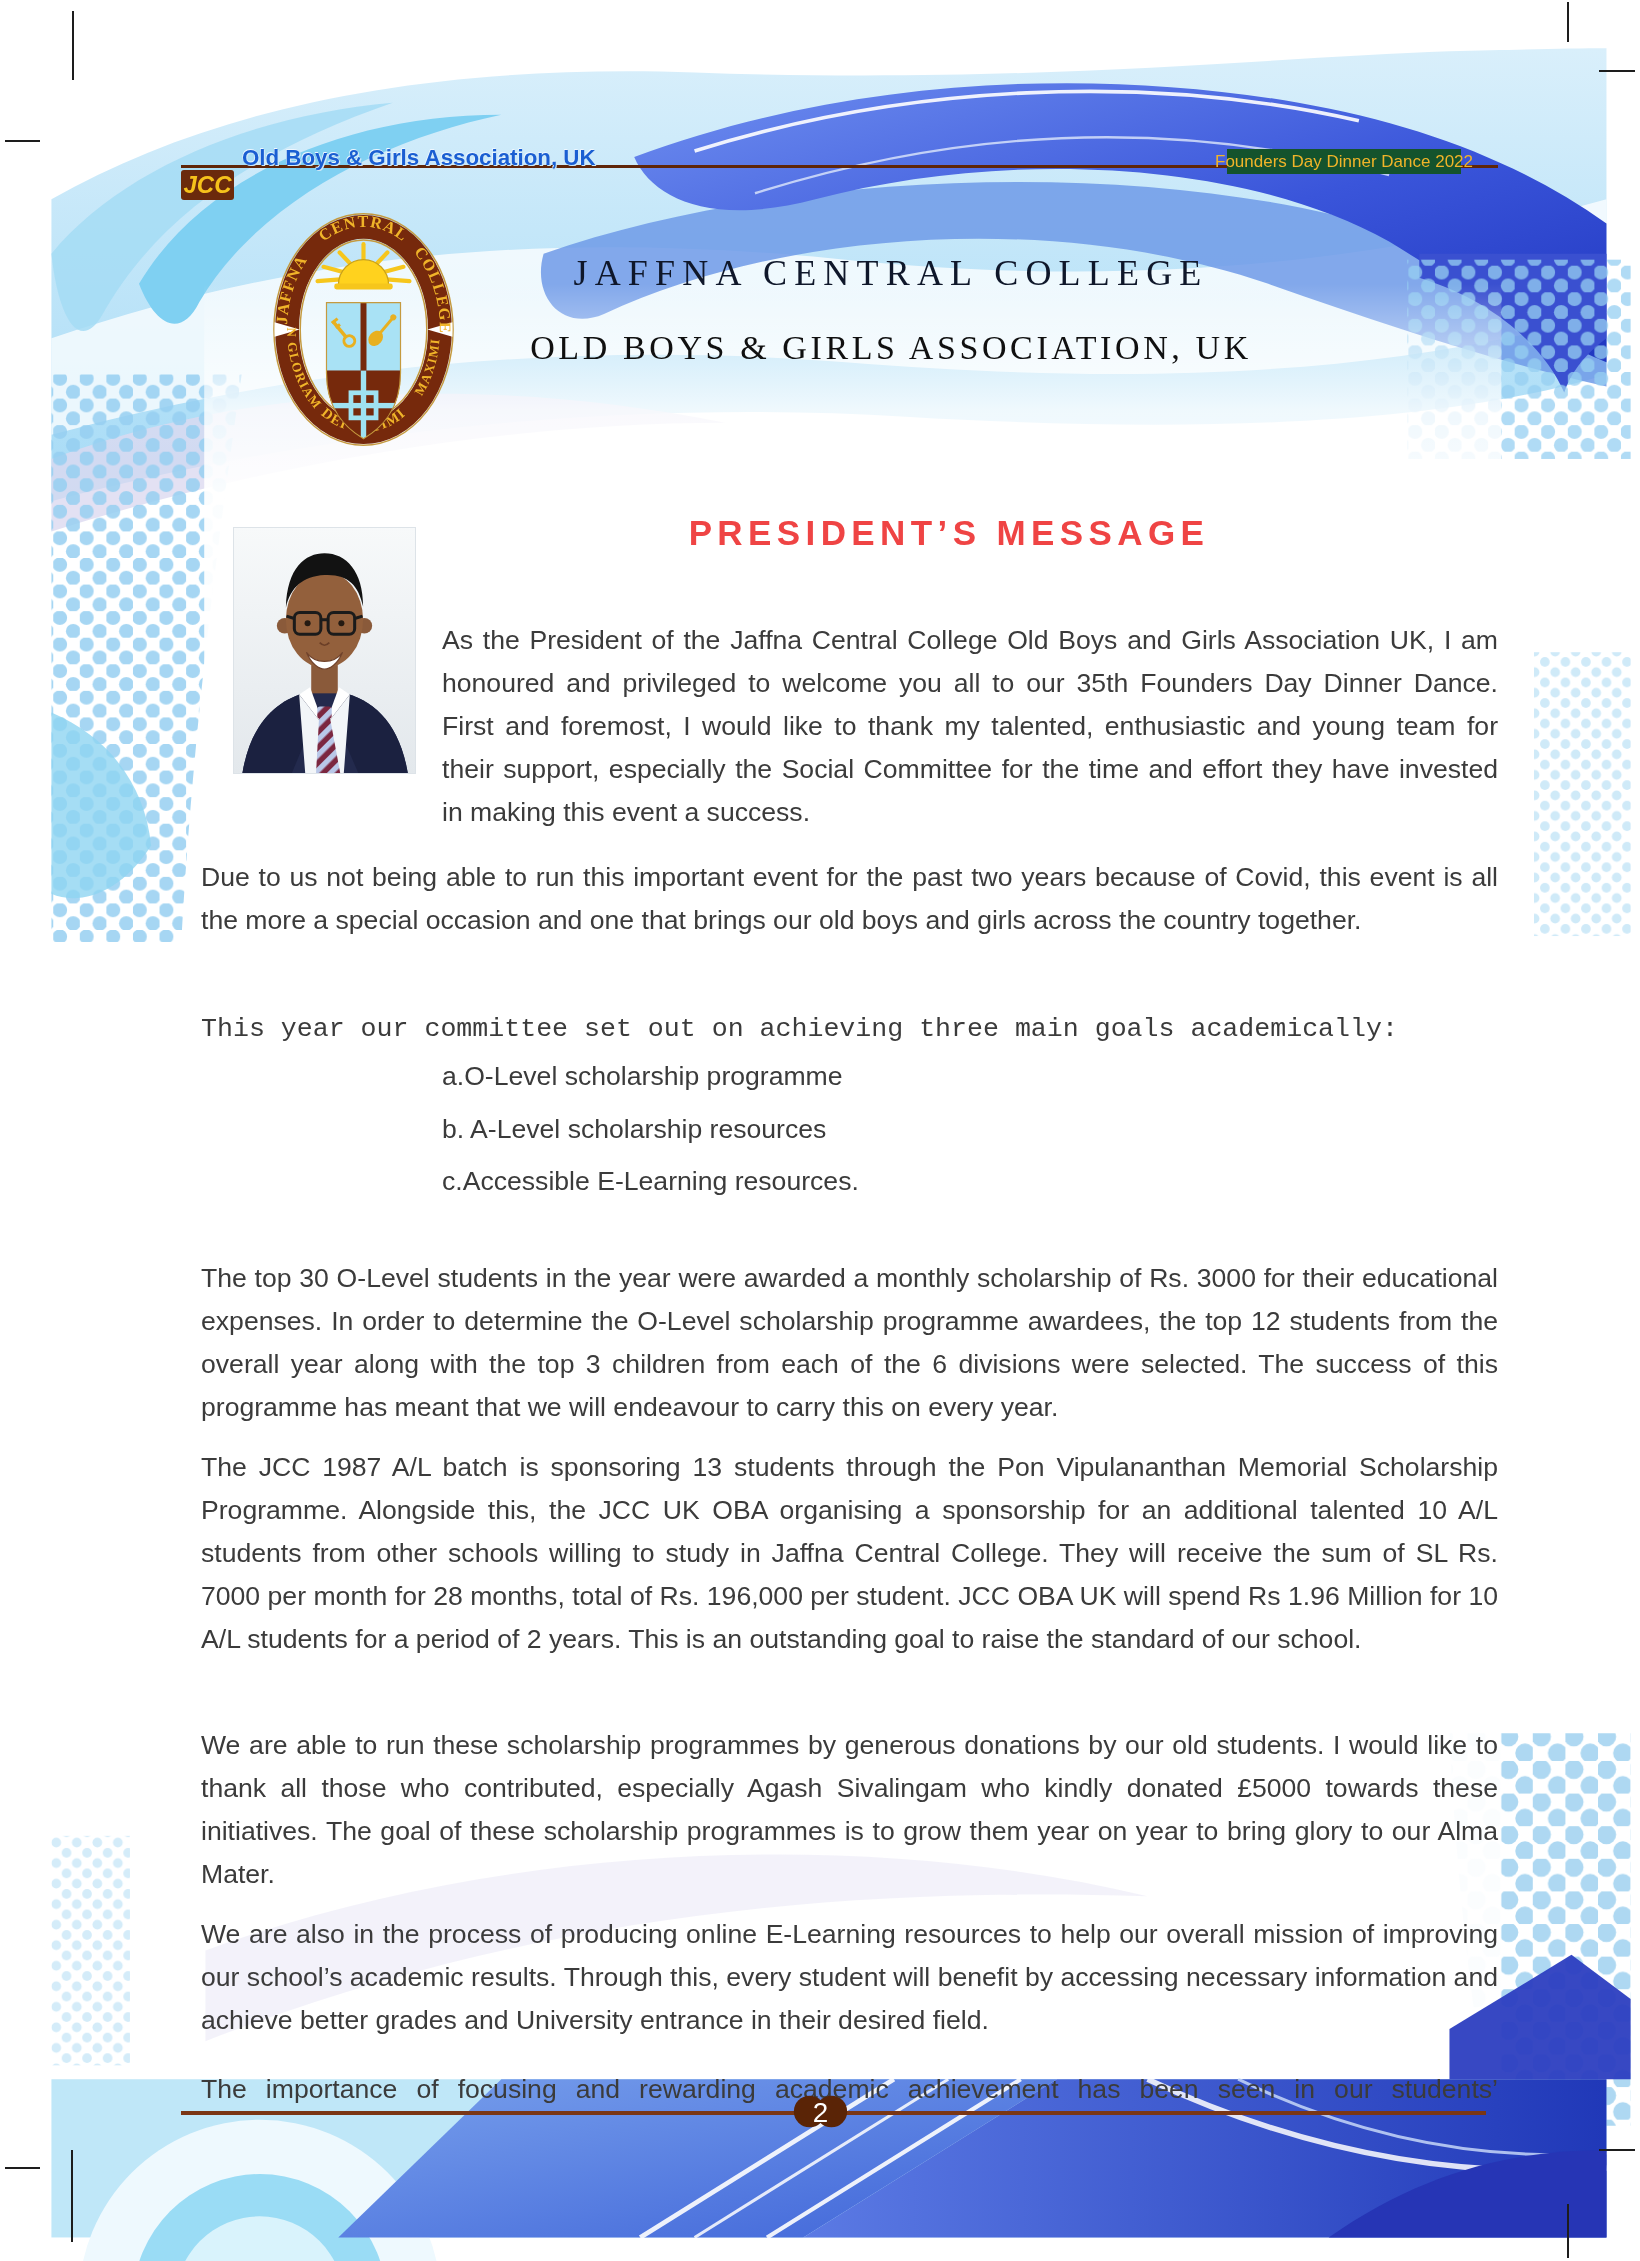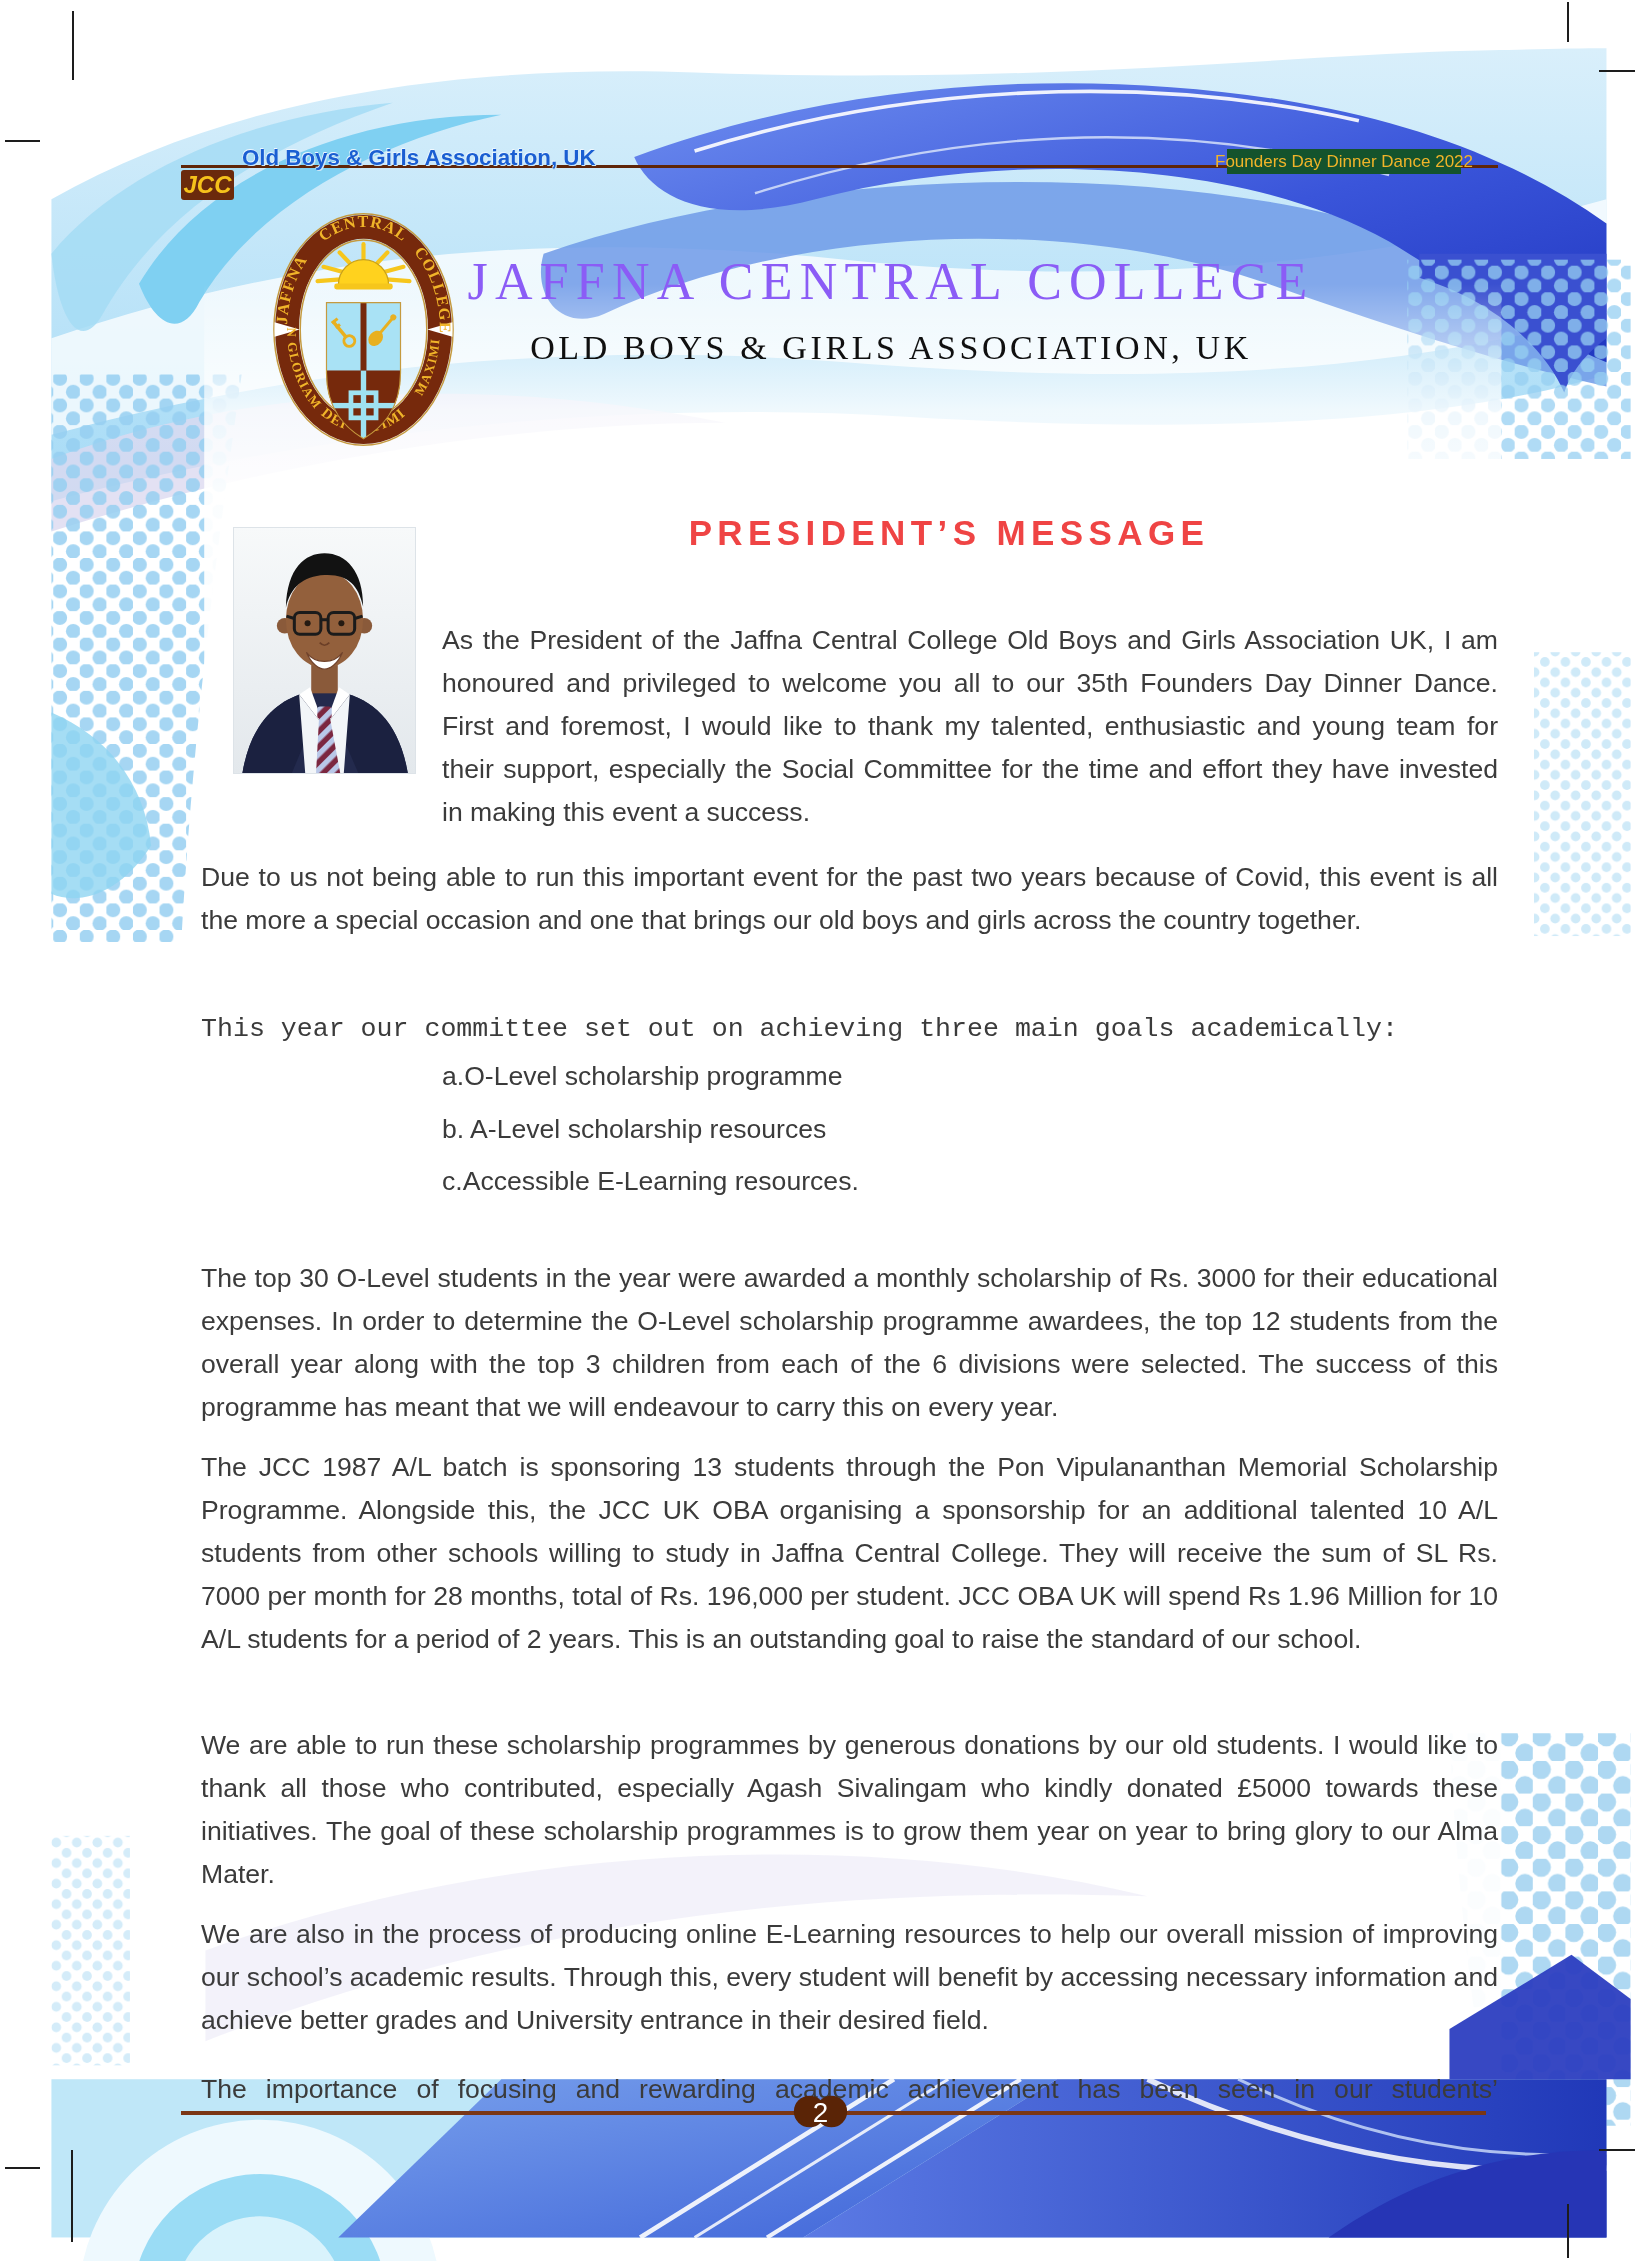--- a/index.html
+++ b/index.html
@@ -19,21 +19,21 @@
     text-shadow:1.2px 1.2px 0 #cfe9f9,-0.6px -0.6px 0 #eef7ff,0.6px 0.6px 0 #9fd2ee;
   }
   .rule-top{left:181px;top:165px;width:1317px;height:3px;background:#5f2508;z-index:3;}
   .event-box{
     left:1227px;top:149px;width:234px;height:25px;background:#14532d;color:#f0b429;
     font-size:17px;display:flex;align-items:center;justify-content:center;z-index:4;white-space:nowrap;
   }
   
   .mast-title{
     left:411px;top:252px;width:960px;text-align:center;font-family:"Liberation Serif",serif;
-    font-size:52px;letter-spacing:7.2px;color:#8b5cf6;white-space:nowrap;z-index:3;
+    font-size:36px;letter-spacing:7.2px;color:#0f172a;white-space:nowrap;z-index:3;
   }
   .mast-subtitle{
     left:411px;top:329px;width:960px;text-align:center;font-family:"Liberation Serif",serif;
     font-size:34px;letter-spacing:3.6px;color:#101010;white-space:nowrap;z-index:3;
   }
   
   .section-heading{
     left:623px;top:513px;width:652px;text-align:center;font-size:35px;font-weight:bold;
     letter-spacing:5.4px;color:#ef4444;white-space:nowrap;z-index:3;
   }

